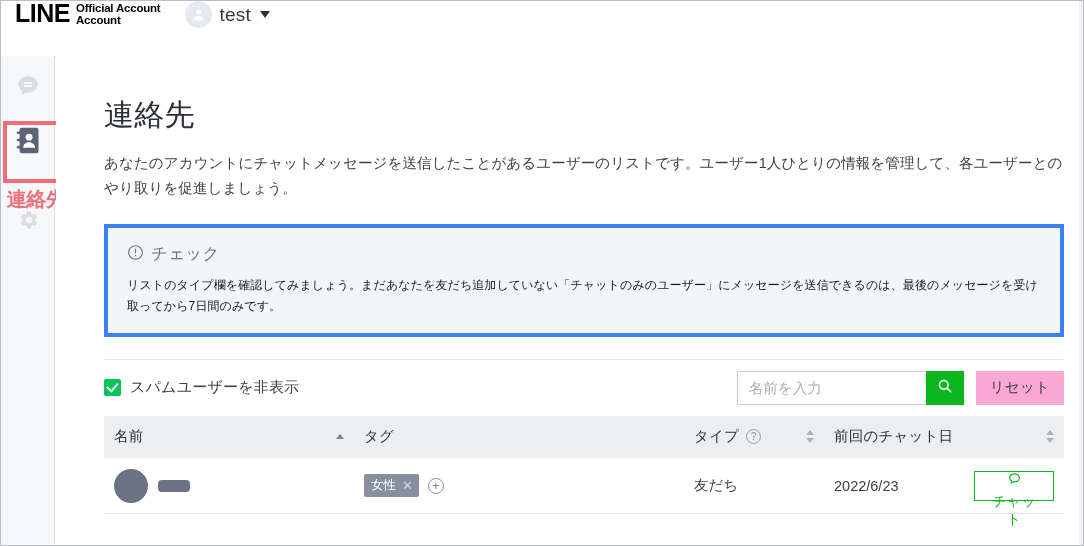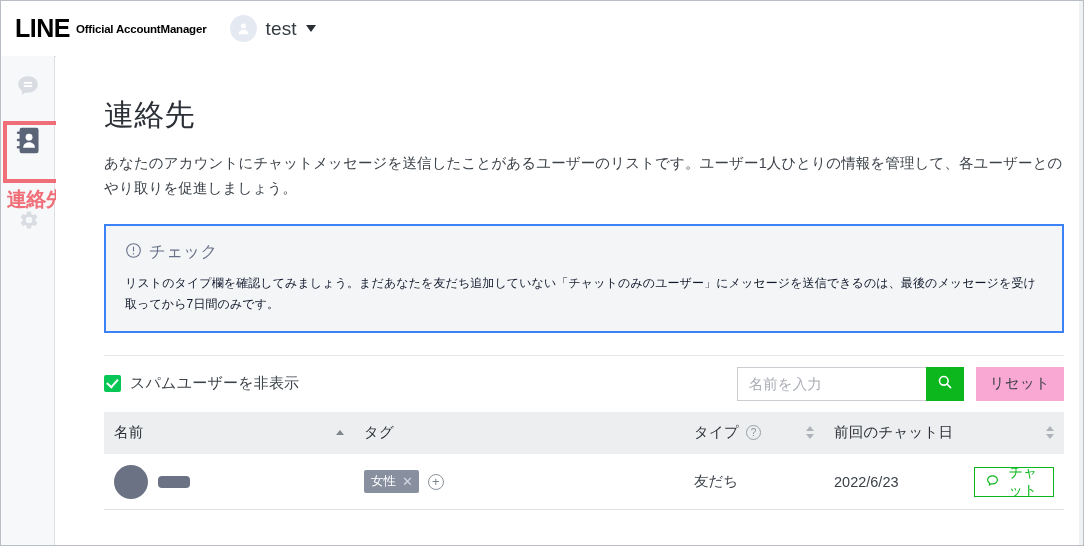--- a/index.html
+++ b/index.html
@@ -22,39 +22,39 @@
 
   
   .header {
     position: absolute;
     left: 0; top: 0;
     width: 1082px;
     height: 56px;
     background: #ffffff;
     border-bottom: 1px solid #e3e5e8;
     display: flex;
-    align-items: center;
+    align-items: flex-start;
     padding-left: 14px;
   }
   .brand {
     display: flex;
     align-items: center;
     gap: 6px;
   }
   .brand-line {
     font-size: 25px;
     font-weight: 900;
     letter-spacing: -0.5px;
     color: #000000;
     line-height: 1;
     font-family: "Liberation Sans", sans-serif;
   }
   .brand-sub {
     display: flex;
-    flex-direction: row;
+    flex-direction: column;
     line-height: 1.08;
     font-size: 11.5px;
     font-weight: 800;
     color: #000000;
     letter-spacing: -0.2px;
     padding-top: 1px;
   }
 
   .account {
     display: flex;
@@ -157,21 +157,21 @@
     font-size: 14.5px;
     color: #3b4148;
     line-height: 1.78;
     width: 960px;
     margin-bottom: 22px;
     letter-spacing: 0.1px;
   }
 
   
   .notice {
-    border: 2px solid #3b82f6;
+    border: 4px solid #3b82f6;
     background: #f4f5f7;
     padding: 15px 19px 16px 19px;
     width: 960px;
   }
   .notice-title {
     display: flex;
     align-items: center;
     gap: 7px;
     color: #68718a;
     font-size: 16.5px;
@@ -366,41 +366,42 @@
     align-items: center;
     gap: 5px;
     border: 1px solid #0bb71c;
     color: #0bb71c;
     background: #ffffff;
     height: 30px;
     padding: 0 11px;
     font-size: 14px;
     cursor: pointer;
     font-family: "Liberation Sans", "DejaVu Sans", sans-serif;
+    flex-direction: column;
   }
   .cell-center { text-align: left; }
 
   .scroll-strip {
     position: absolute;
     right: 0; top: 0;
     width: 4px; height: 546px;
     background: #f0f1f3;
   }
 </style>
 </head>
 <body>
 
 <div id="root">
 
   <div class="header">
     <div class="brand">
       <span class="brand-line">LINE</span>
       <span class="brand-sub">
         <span>Official Account</span>
-        <span>Manager</span>
+        <span>Account</span>
       </span>
     </div>
     <div class="account">
       <span class="account-avatar">
         <svg width="15" height="15" viewBox="0 0 24 24" fill="#ffffff">
           <circle cx="12" cy="8" r="4"></circle>
           <path d="M4 21c0-4.4 3.6-7 8-7s8 2.6 8 7z"></path>
         </svg>
       </span>
       <span class="account-name">test</span>

